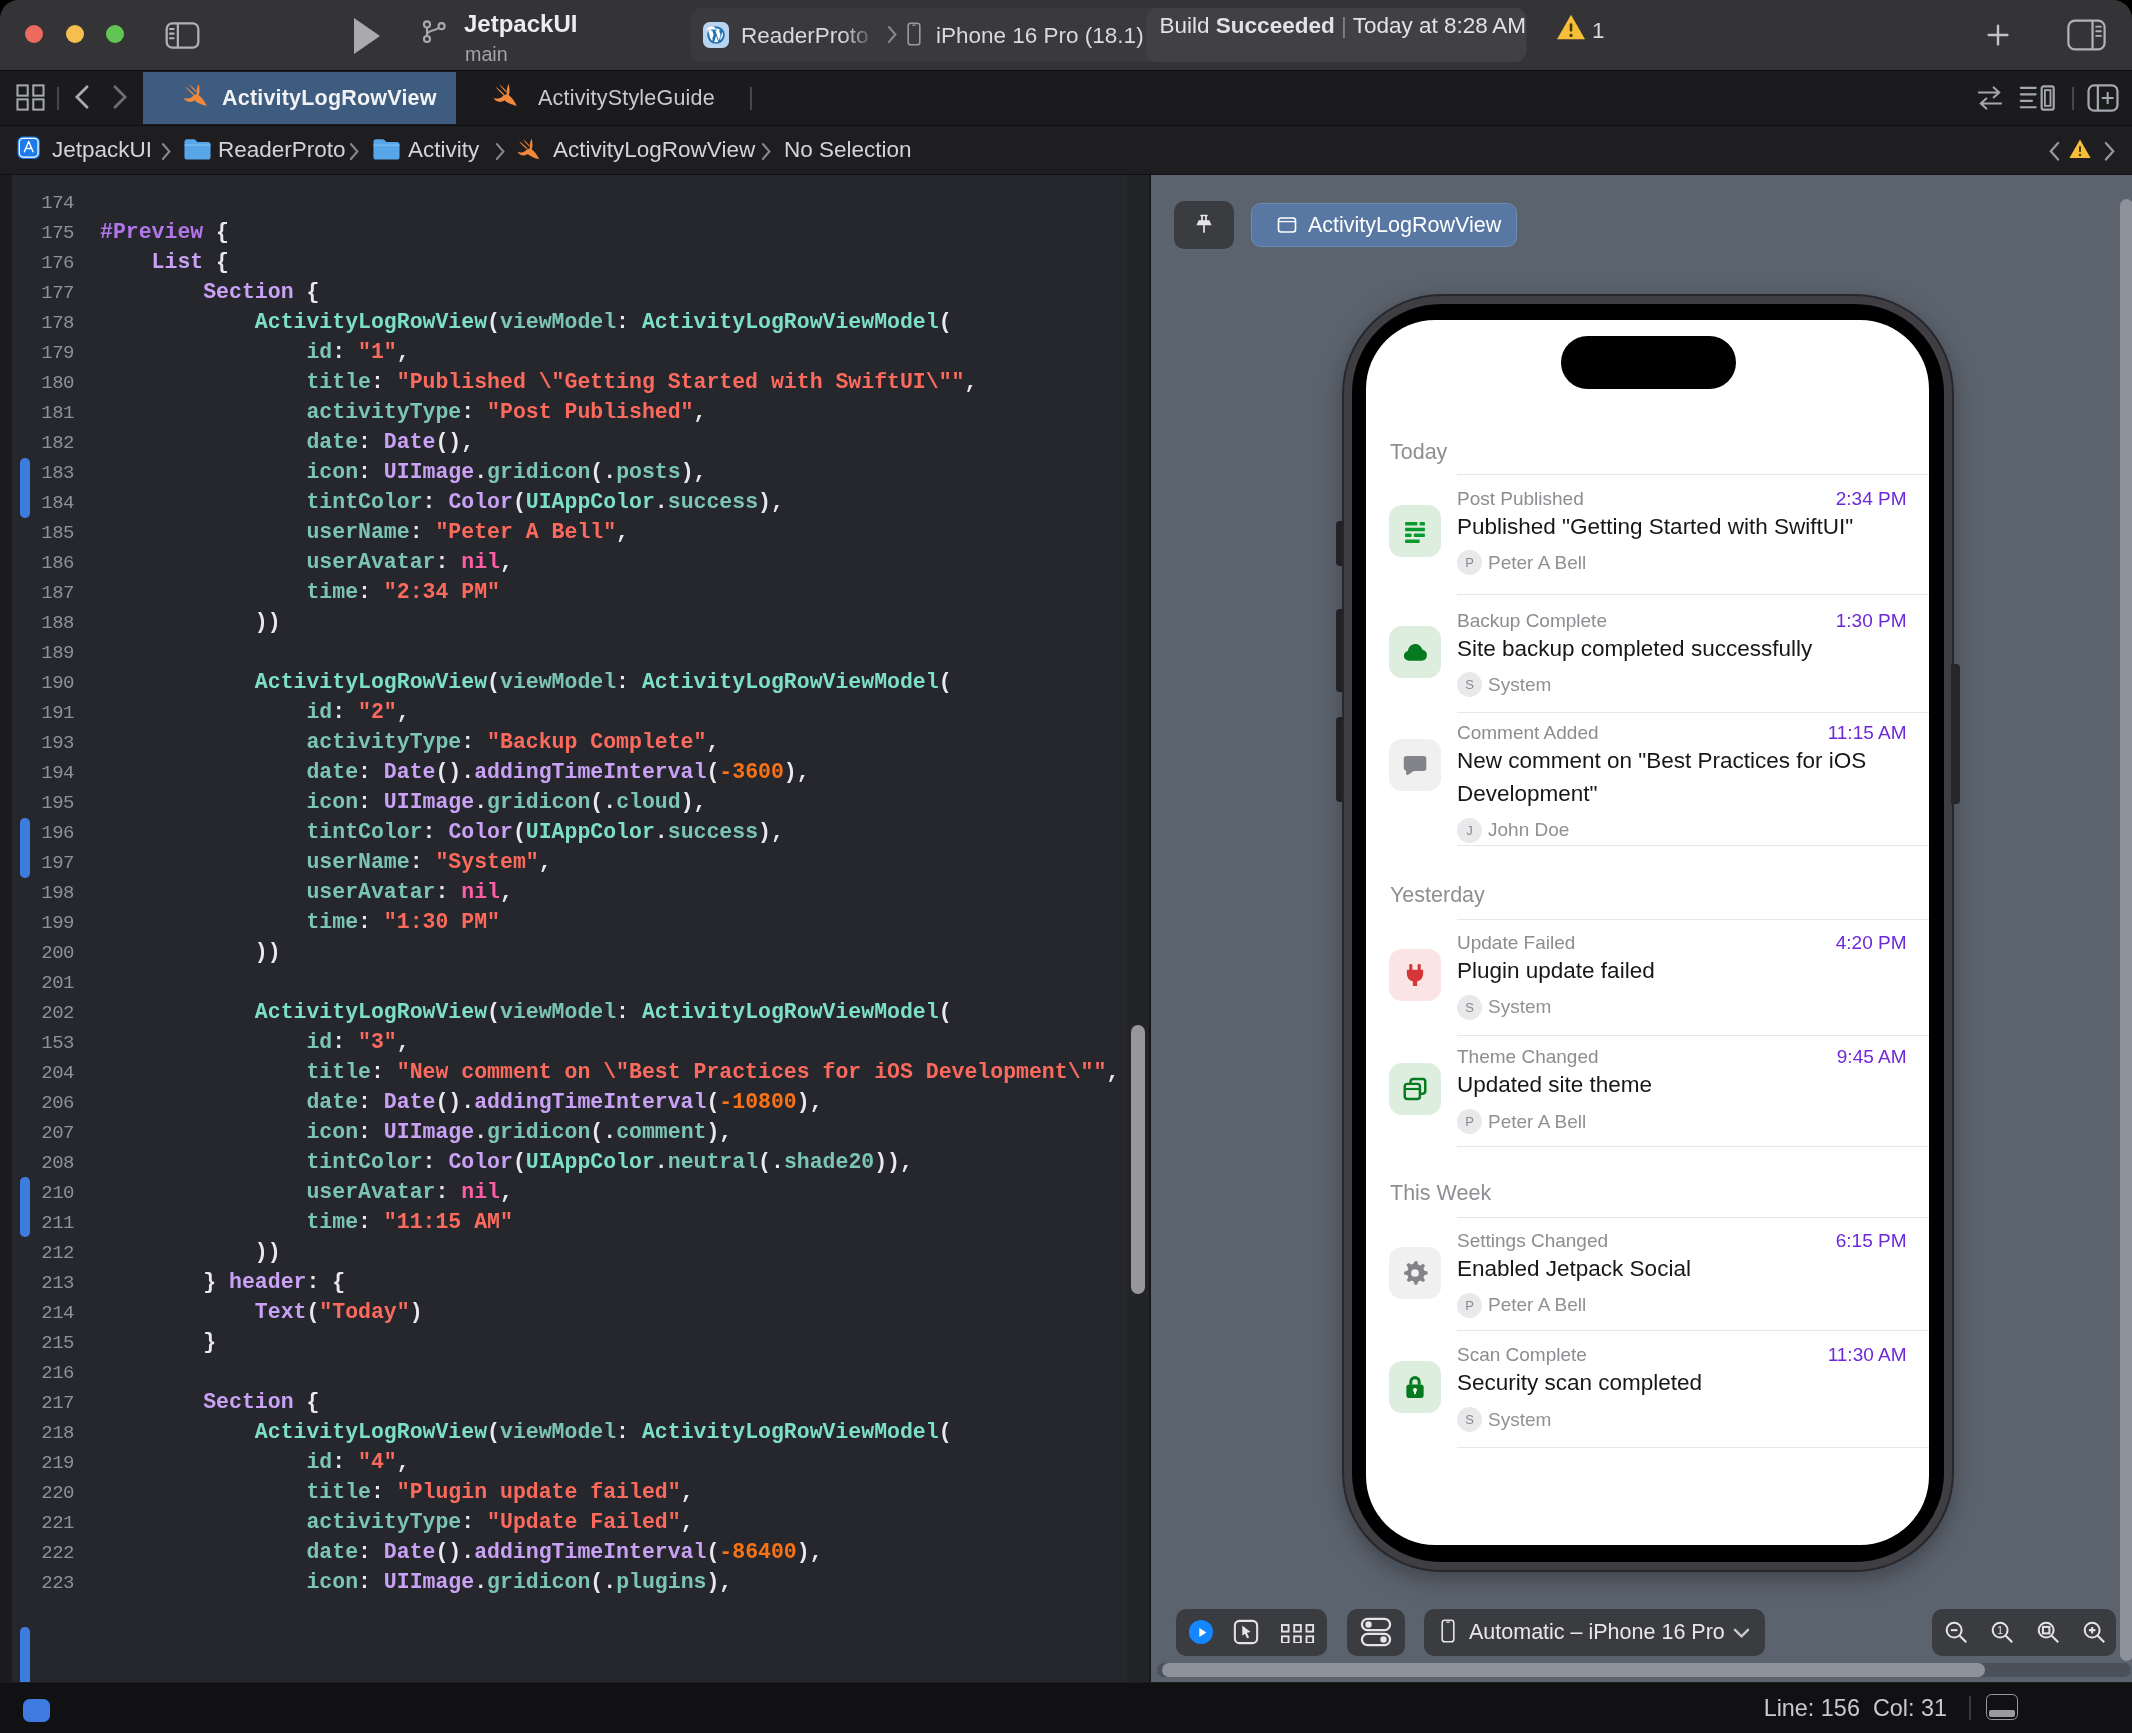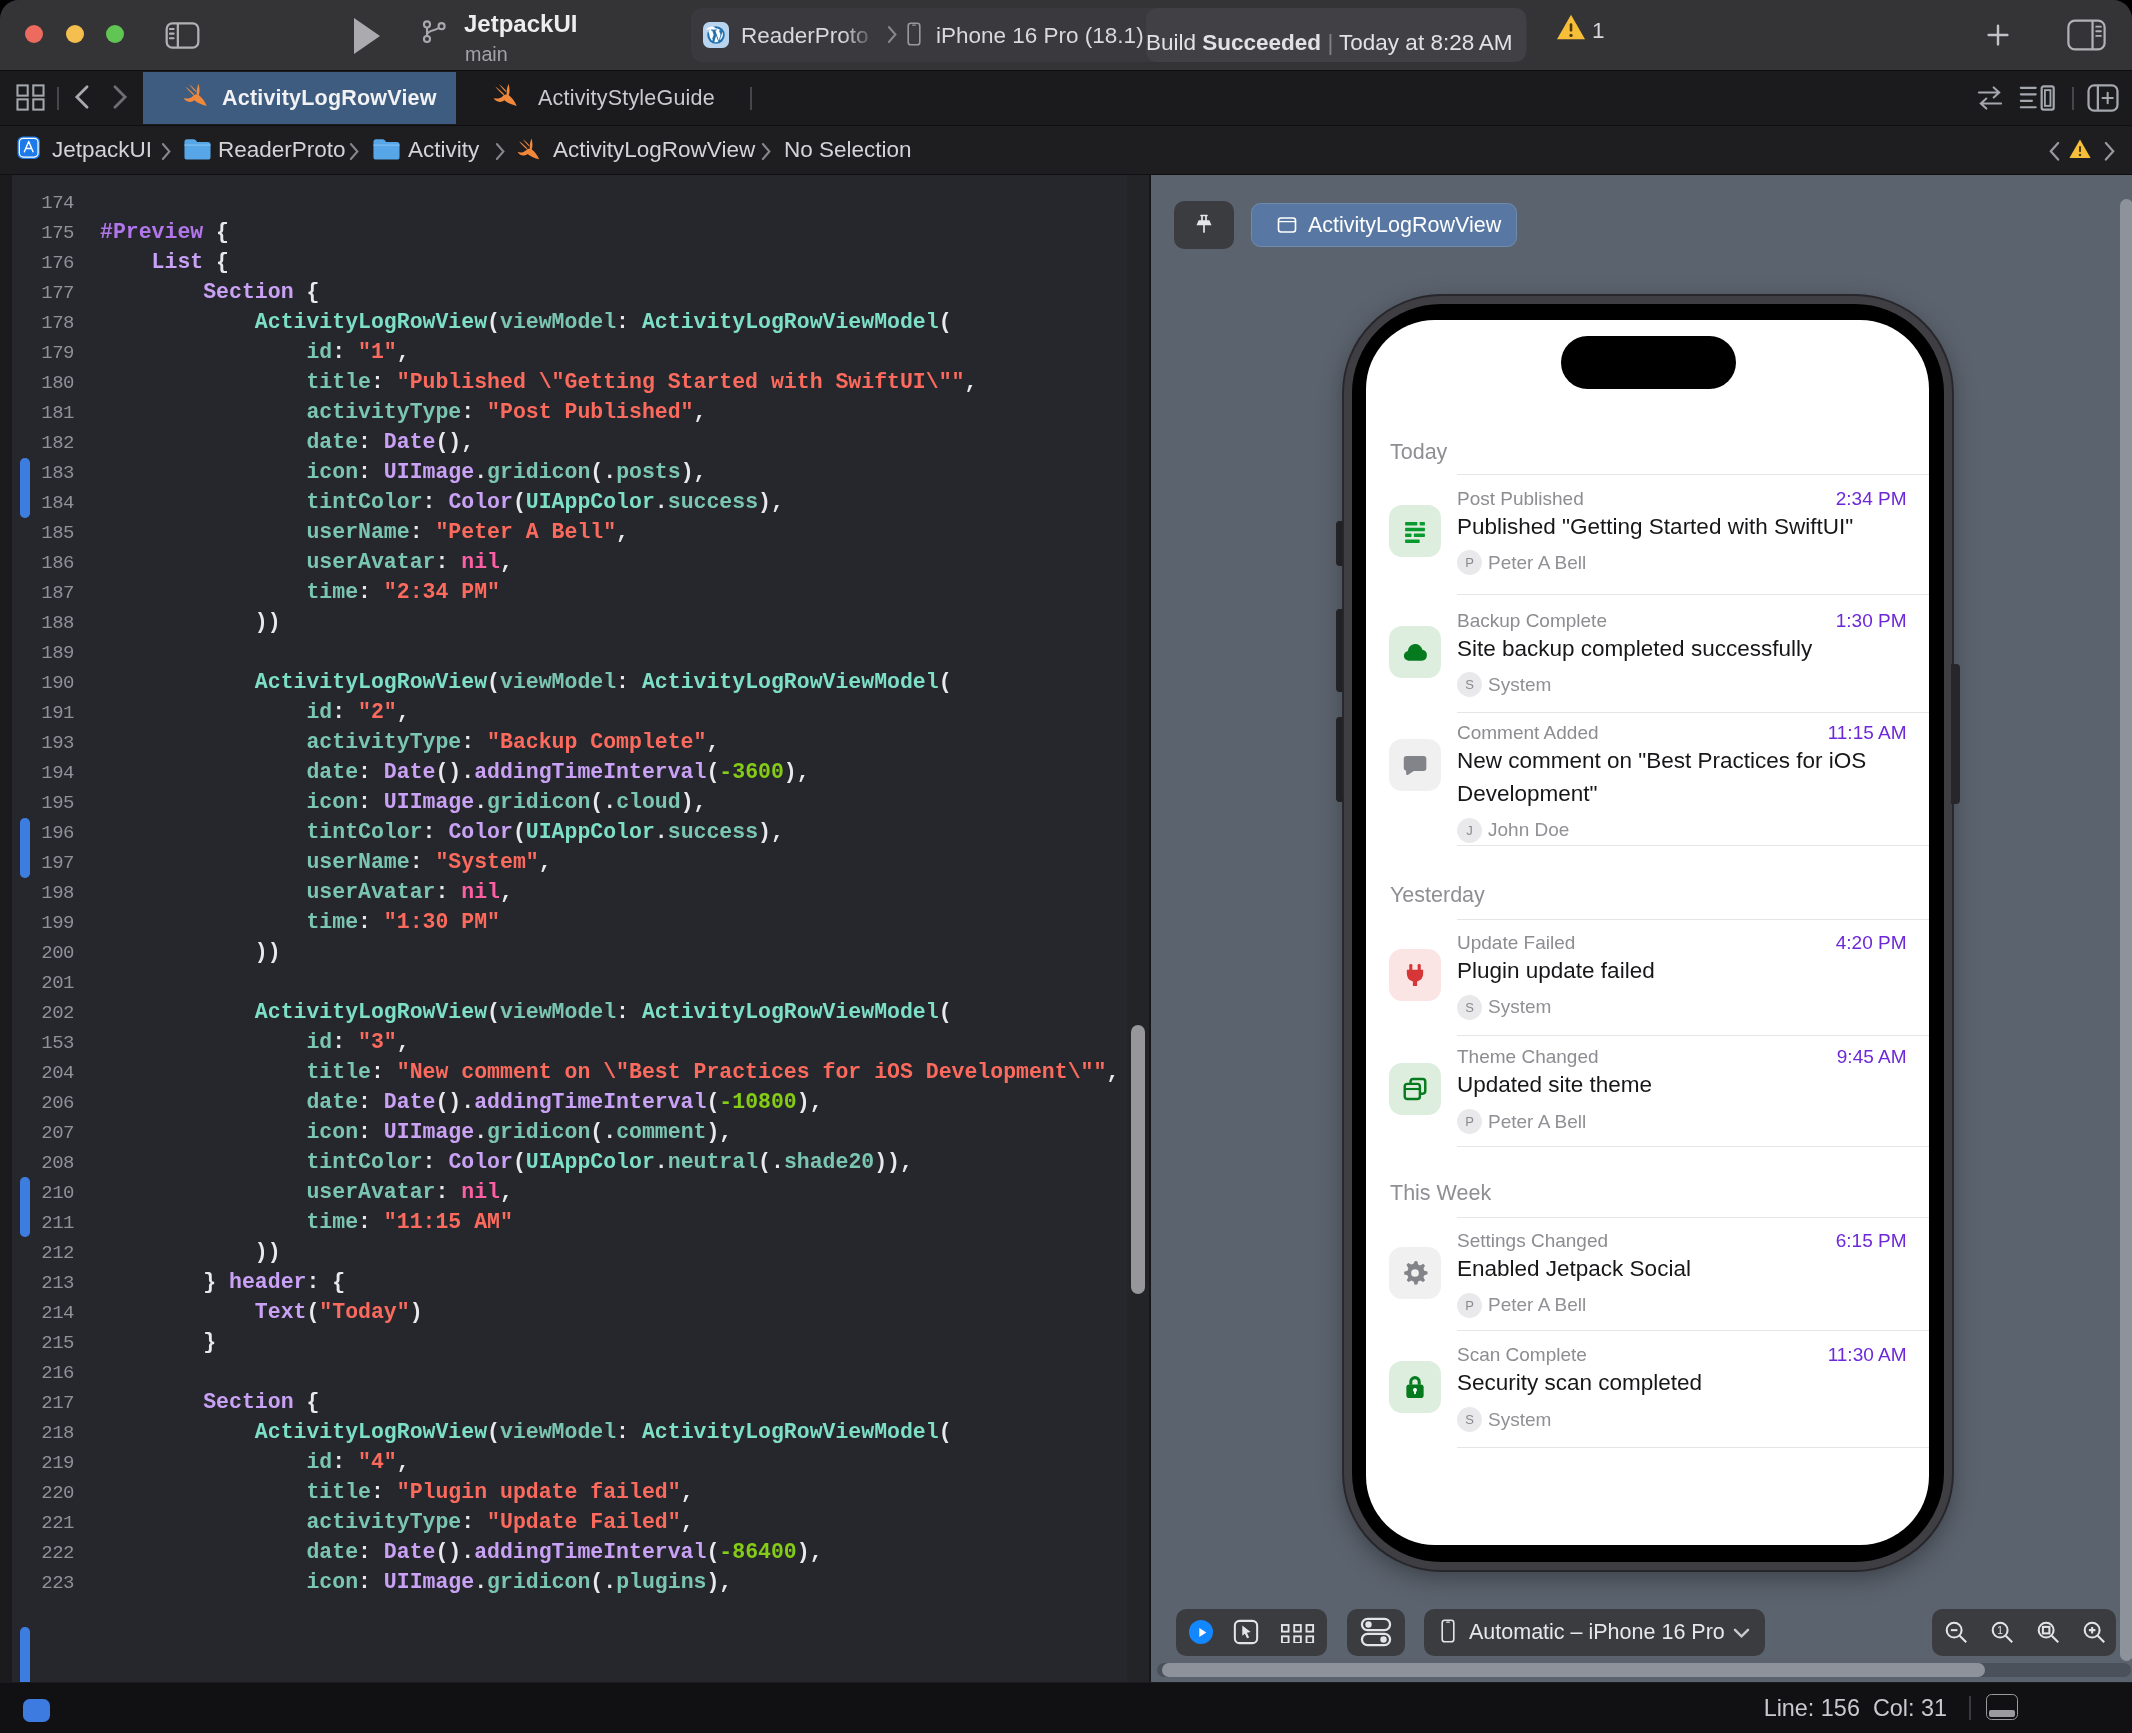--- a/index.html
+++ b/index.html
@@ -12,21 +12,21 @@
 .brname { position:absolute; left:464px; top:10.3px; font-size:24px; font-weight:700; color:#EDEDEF; }
 .brmain { position:absolute; left:465px; top:43px; font-size:19.7px; color:#A3A3A8; }
 .branch { position:absolute; left:420px; top:18px; }
 .capsule { position:absolute; left:691px; top:8.4px; width:836px; height:54px; background:#3A3A3E; border-radius:11.2px; }
 .bstat { position:absolute; left:455px; top:0px; width:380px; height:54px; background:#404045; border-radius:11.2px; }
 .capsule .wp { position:absolute; left:12px; top:14px; }
 .schemename { position:absolute; left:50px; top:15px; font-size:22.5px; color:#D9D9DC;
   -webkit-mask-image:linear-gradient(90deg,#000 72%,transparent 96%); mask-image:linear-gradient(90deg,#000 72%,transparent 96%); width:142px; overflow:hidden; white-space:nowrap; }
 .sphone { position:absolute; left:216px; top:14px; }
 .destname { position:absolute; left:245px; top:15px; font-size:22.5px; color:#D9D9DC; white-space:nowrap; }
-.bstxt { position:absolute; left:0; top:22px; width:100%; text-align:left; font-size:22.5px; color:#E2E2E5; white-space:nowrap; }
+.bstxt { position:absolute; left:0; top:5px; width:100%; text-align:right; font-size:22.5px; color:#E2E2E5; white-space:nowrap; }
 .warnwrap { position:absolute; left:1555px; top:13px; }
 .warn1 { position:absolute; left:37px; top:4.7px; font-size:22.5px; color:#D8D8DC; }
 .plus { position:absolute; left:1983px; top:19.7px; width:30px; height:30px; }
 .rpanel { position:absolute; left:2067px; top:19px; width:39px; height:32px; }
 
 .tabbar { position:absolute; left:0; top:72px; width:2132px; height:52px; background:#1B1B1E; }
 .tabsel { position:absolute; left:143px; top:0; width:313px; height:52px; background:#3D5C80; }
 .tabsel .lbl { position:absolute; left:79px; top:14px; font-size:21.5px; font-weight:700; color:#F2F2F4; letter-spacing:0.2px; }
 .tab2lbl { position:absolute; left:538px; top:14px; font-size:21.5px; font-weight:400; color:#C9C9CE; letter-spacing:0.2px; }
 .tsep { position:absolute; top:15px; width:1.9px; height:22.5px; background:#47474B; }
@@ -40,21 +40,21 @@
 .codewrap { position:absolute; left:0; top:12px; width:100%; font-family:"Liberation Mono", monospace; font-size:21.5px; font-weight:700; }
 .ln { display:inline-block; width:62px; text-align:right; color:#8D9199; font-size:19px; font-weight:400; letter-spacing:-0.5px; }
 .ct { position:absolute; left:88px; }
 .p  { color:#E8E8ED; }
 .ty { color:#7CDFC6; }
 .lb { color:#7BC6B2; }
 .sdk { color:#C9A1F5; }
 .mac { color:#B276EB; }
 .st { color:#FC6A5D; }
 .kw { color:#FC5FA3; }
-.nu { color:#84cc16; }
+.nu { color:#f97316; }
 .gbar { position:absolute; left:8.4px; width:9.4px; border-radius:4.7px; background:#3E7DE0; }
 .esb { position:absolute; left:1115px; top:0; width:22.5px; height:1507px; background:#232428; }
 .esbthumb { position:absolute; left:3.7px; top:850px; width:14px; height:269px; background:#96969B; border-radius:7.5px; }
 
 .canvas { position:absolute; left:1137px; top:0; width:995px; height:1507px; background:#5B636E; overflow:hidden; }
 .pinbtn { position:absolute; left:25px; top:26px; width:60px; height:48px; background:#3B3C40; border-radius:10.3px; }
 .chip { position:absolute; left:102px; top:28px; width:266px; height:44px; background:#5878A3; border-radius:9.4px; border:0.9px solid #6F8BAE; }
 .chip .t { position:absolute; left:56px; top:9.4px; font-size:21.5px; font-weight:400; color:#FFF; }
 
 .phone { position:absolute; left:195px; top:121px; width:608px; height:1274px; border-radius:97px; background:#000; border:8.4px solid #3E3E43; box-shadow:0 0 0 1.9px #26262B, 0 7.5px 24px rgba(0,0,0,.35); }

